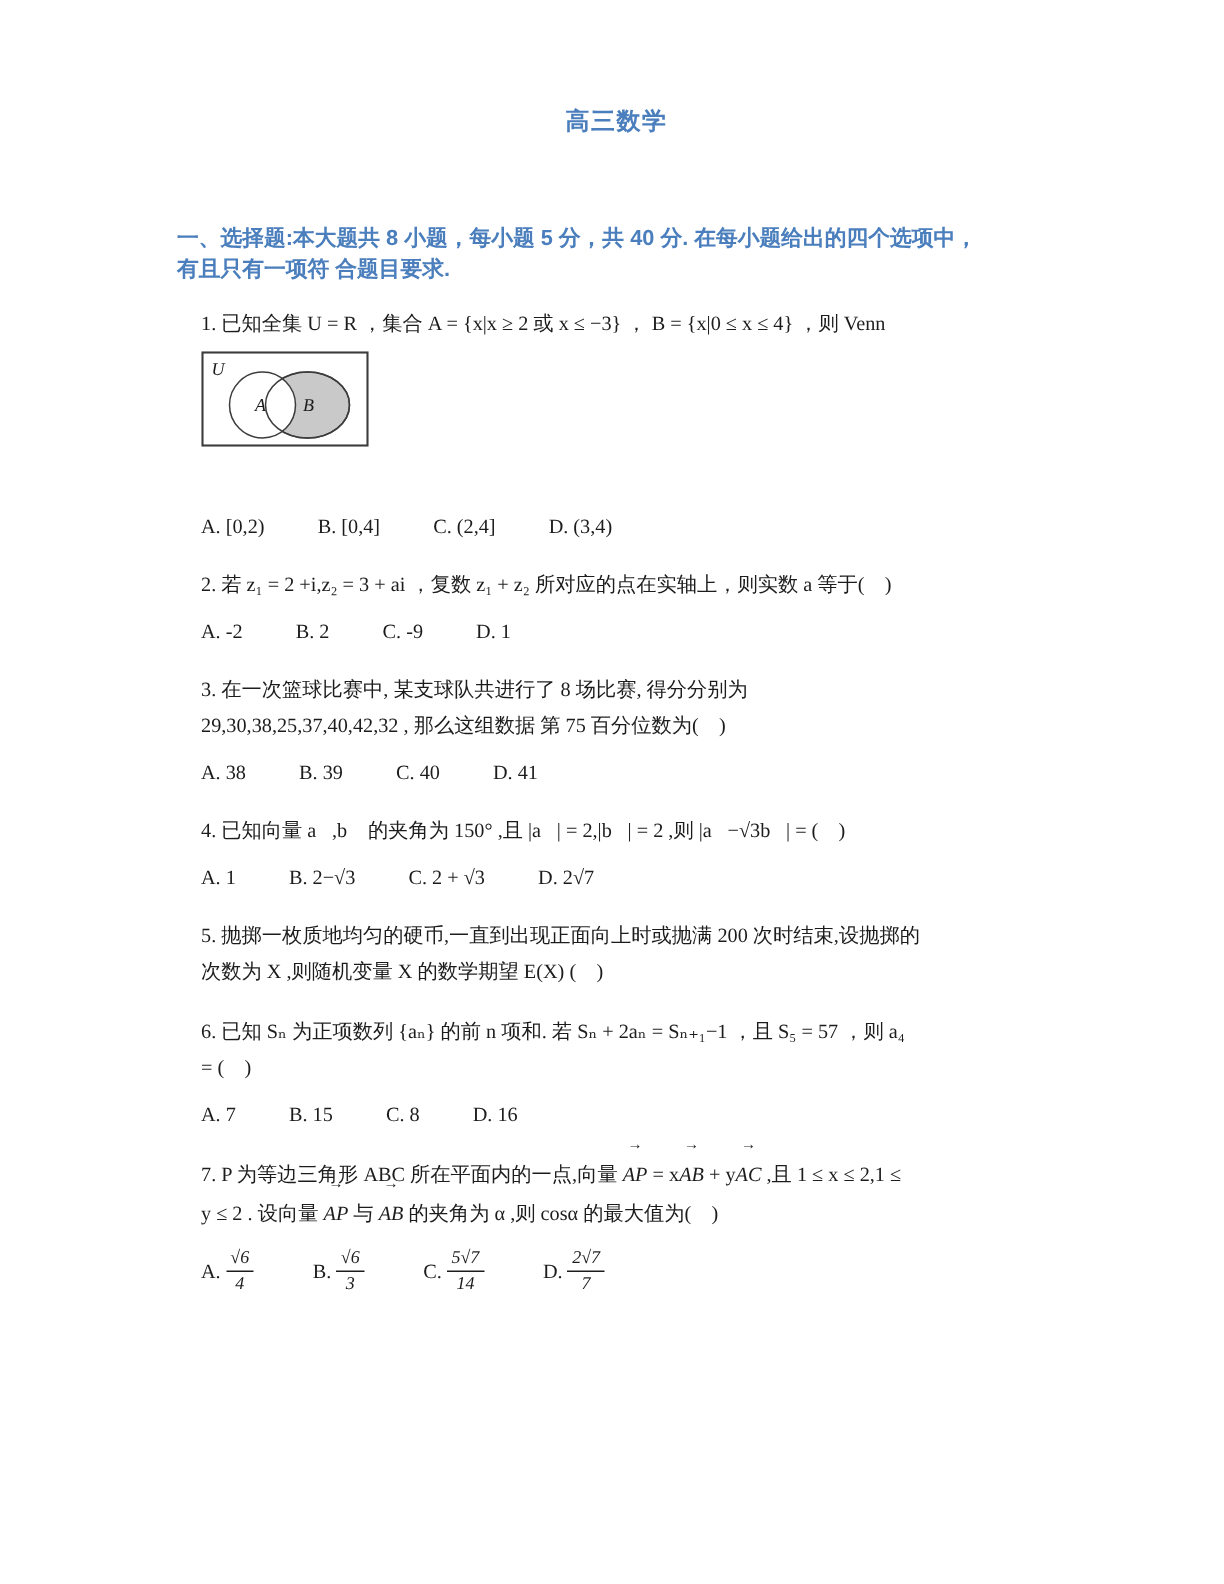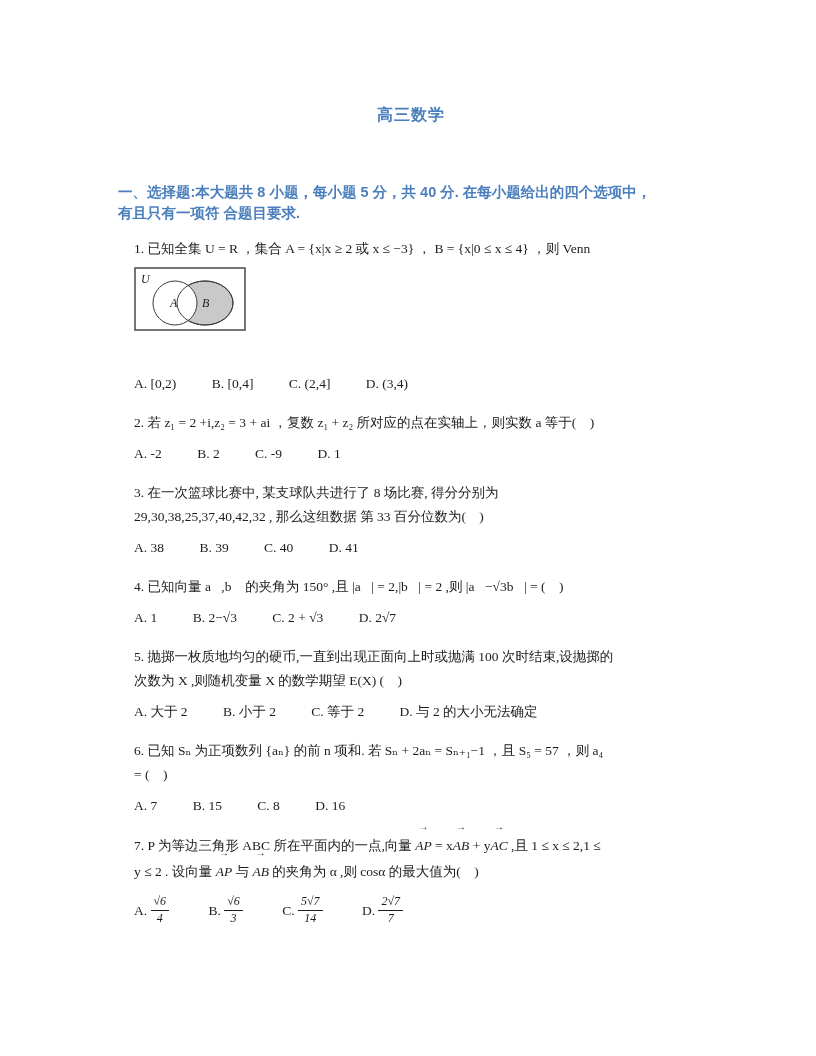--- a/index.html
+++ b/index.html
@@ -1,20 +1,20 @@
 <!DOCTYPE html>
 <html><head>
 <meta charset="utf-8">
 <style>
   * { box-sizing: border-box; }
   html, body { margin: 0; padding: 0; background: #ffffff; }
   .page {
     width: 816px; height: 1056px;
     background: #ffffff;
-    padding: 104px 112px 0 118px;
+    padding: 71px 112px 0 118px;
     font-family: "Liberation Serif", "DejaVu Serif", serif;
     font-size: 13.5px;
     color: #1c1c1c;
     position: relative;
     overflow: hidden;
   }
   .doc-title {
     margin: 0;
     text-align: center;
     font-family: "Liberation Sans", "DejaVu Sans", sans-serif;
@@ -112,48 +112,42 @@
     <p class="options">
       <span class="opt">A. -2</span>
       <span class="opt">B. 2</span>
       <span class="opt">C. -9</span>
       <span class="opt">D. 1</span>
     </p>
   </div>
 
   <div class="q q3">
     <p class="q-line">3. 在一次篮球比赛中, 某支球队共进行了 8 场比赛, 得分分别为</p>
-    <p class="q-line">29,30,38,25,37,40,42,32 , 那么这组数据 第 33 百分位数为(　)</p>
+    <p class="q-line">29,30,38,25,37,40,42,32 , 那么这组数据 第 75 百分位数为(　)</p>
     <p class="options">
       <span class="opt">A. 38</span>
       <span class="opt">B. 39</span>
       <span class="opt">C. 40</span>
       <span class="opt">D. 41</span>
     </p>
   </div>
 
   <div class="q q4">
     <p class="q-line">4. 已知向量 a⃗,b⃗ 的夹角为 150° ,且 |a⃗| = 2,|b⃗| = 2 ,则 |a⃗−√3b⃗| =  (　)</p>
     <p class="options">
       <span class="opt">A. 1</span>
       <span class="opt">B. 2−√3</span>
       <span class="opt">C. 2 + √3</span>
       <span class="opt">D. 2√7</span>
     </p>
   </div>
 
   <div class="q q5">
-    <p class="q-line">5. 抛掷一枚质地均匀的硬币,一直到出现正面向上时或抛满 100 次时结束,设抛掷的</p>
+    <p class="q-line">5. 抛掷一枚质地均匀的硬币,一直到出现正面向上时或抛满 200 次时结束,设抛掷的</p>
     <p class="q-line">次数为 X ,则随机变量 X 的数学期望 E(X)  (　)</p>
-    <p class="options">
-      <span class="opt">A. 大于 2</span>
-      <span class="opt">B. 小于 2</span>
-      <span class="opt">C. 等于 2</span>
-      <span class="opt">D. 与 2 的大小无法确定</span>
-    </p>
   </div>
 
   <div class="q q6">
     <p class="q-line">6. 已知 Sₙ 为正项数列 {aₙ} 的前 n 项和. 若 Sₙ + 2aₙ = Sₙ₊₁−1 ，且 S₅ = 57 ，则 a₄</p>
     <p class="q-line">=  (　)</p>
     <p class="options">
       <span class="opt">A. 7</span>
       <span class="opt">B. 15</span>
       <span class="opt">C. 8</span>
       <span class="opt">D. 16</span>

